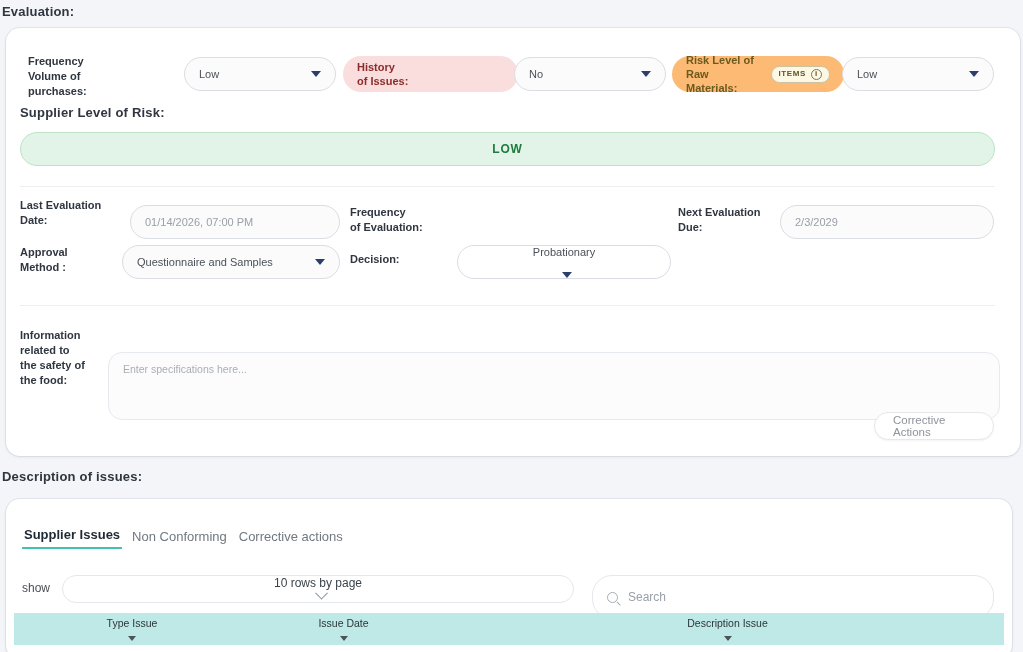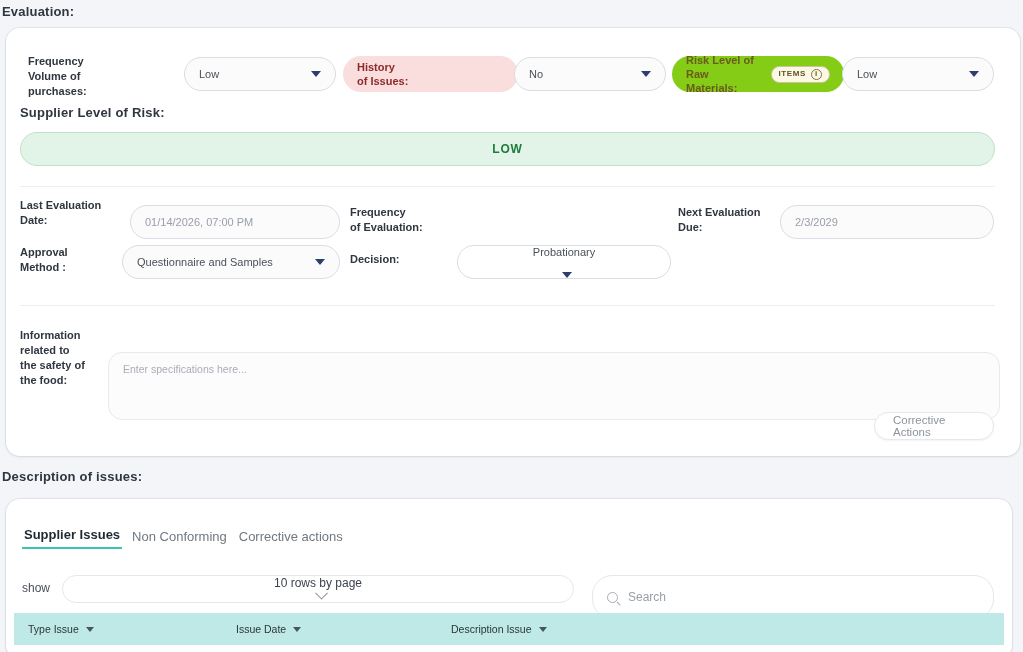--- a/index.html
+++ b/index.html
@@ -64,21 +64,21 @@
   }
 
   .pill-label {
     border-radius: 20px;
     height: 36px;
     display: flex; align-items: center;
     padding: 0 14px;
     font-size: 11px; font-weight: bold; line-height: 1.3;
   }
   #history-pill { background: #f9dedd; color: #8c2b2b; }
-  #risk-pill { background: #84cc16; color: #6b5a1e; gap: 12px; }
+  #risk-pill { background: #fdba74; color: #6b5a1e; gap: 12px; }
 
   .items-chip {
     display: inline-flex; align-items: center; gap: 5px;
     border: 1px solid #c9c3a4;
     border-radius: 11px;
     background: #fdf8e4;
     padding: 2px 7px;
     font-size: 8px; letter-spacing: .6px;
     color: #5d5428; font-weight: bold;
   }
@@ -107,21 +107,21 @@
   .tabs { position: absolute; left: 16px; top: 28px; display: flex; align-items: flex-end; gap: 8px; }
   .tab { font-size: 13px; color: #707880; padding: 0 2px 5px 2px; }
   .tab.active { color: #1f2933; font-weight: bold; border-bottom: 2.5px solid #3fc0b0; }
 
   
   #table-head {
     position: absolute; left: 8px; top: 114px; width: 990px; height: 32px;
     background: #bfe9e6;
     display: flex; align-items: center;
   }
-  .th { font-size: 10.5px; color: #2c3538; display: flex; align-items: center; gap: 7px; }
+  .th { font-size: 10.5px; color: #2c3538; display: flex; align-items: center; gap: 7px; flex-direction: column; }
   .th .sc {
     width: 0; height: 0;
     border-left: 4px solid transparent;
     border-right: 4px solid transparent;
     border-top: 5px solid #4a5557;
   }
 
   .search-wrap {
     position: absolute; border: 1px solid #e4e7ec; border-radius: 20px;
     background: #fff; height: 44px; display: flex; align-items: center;

